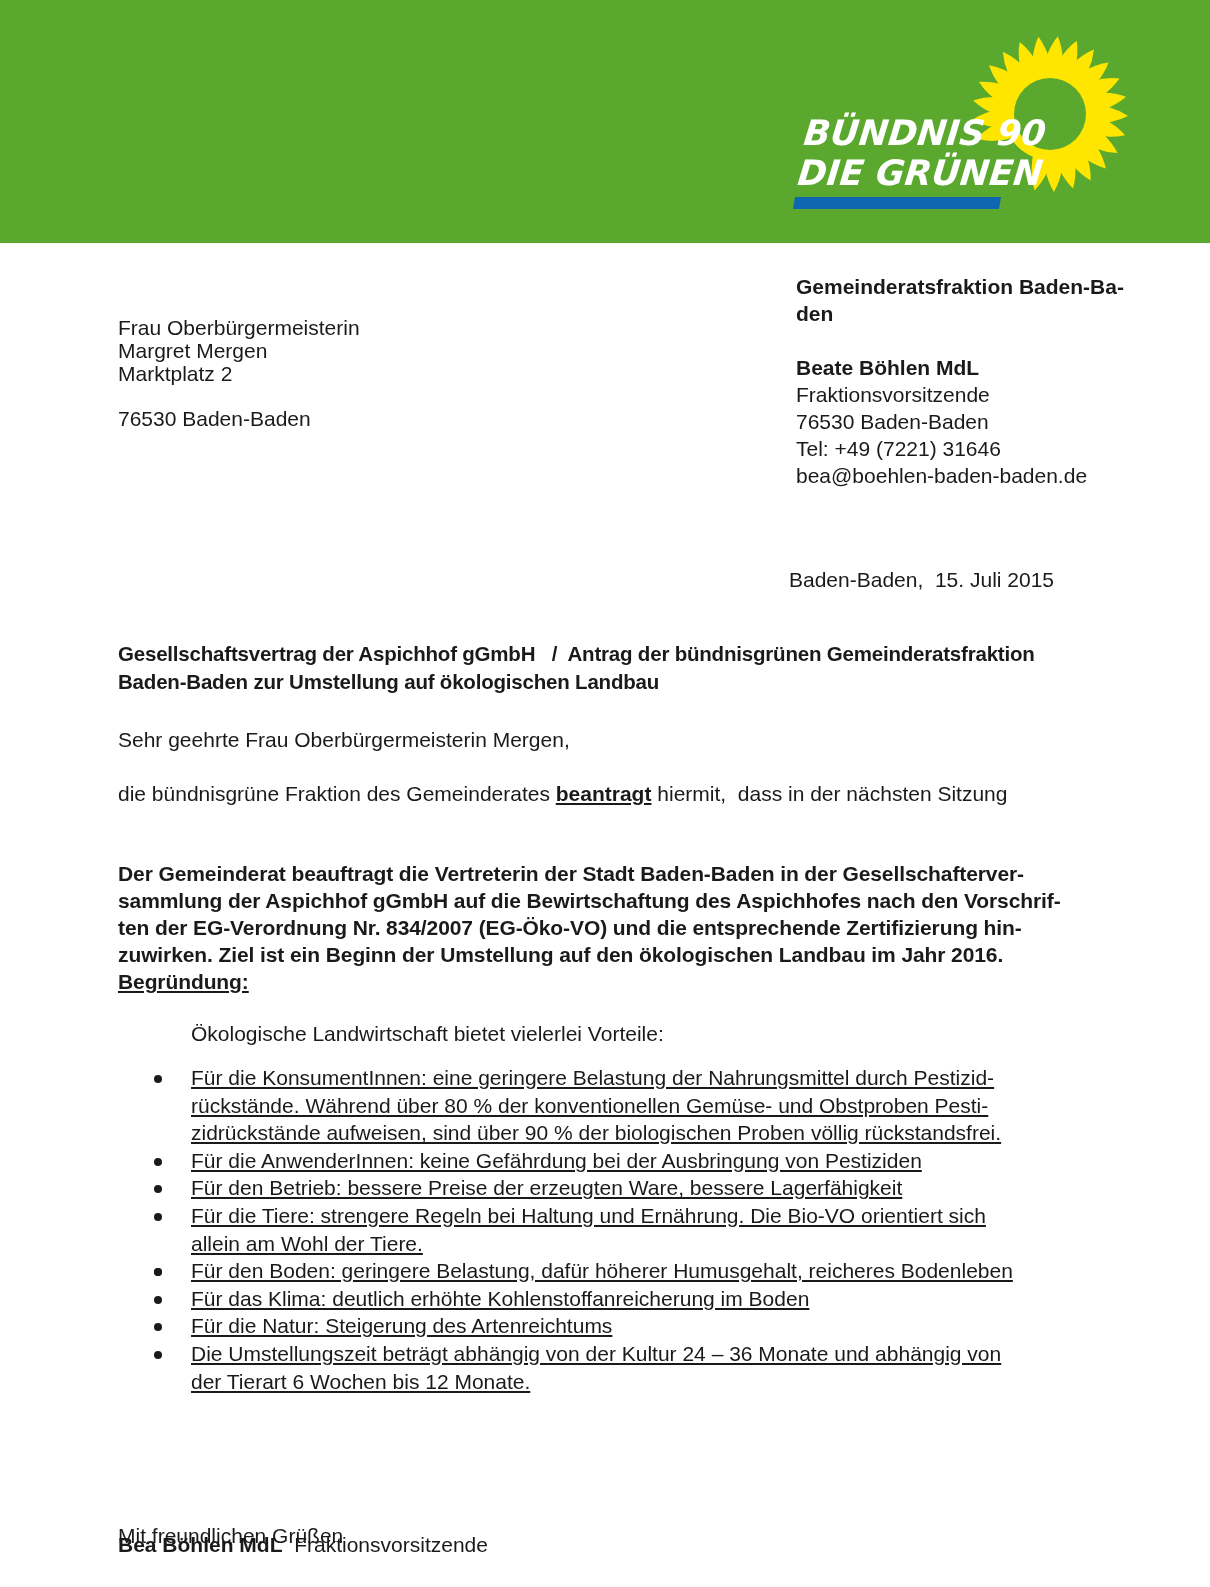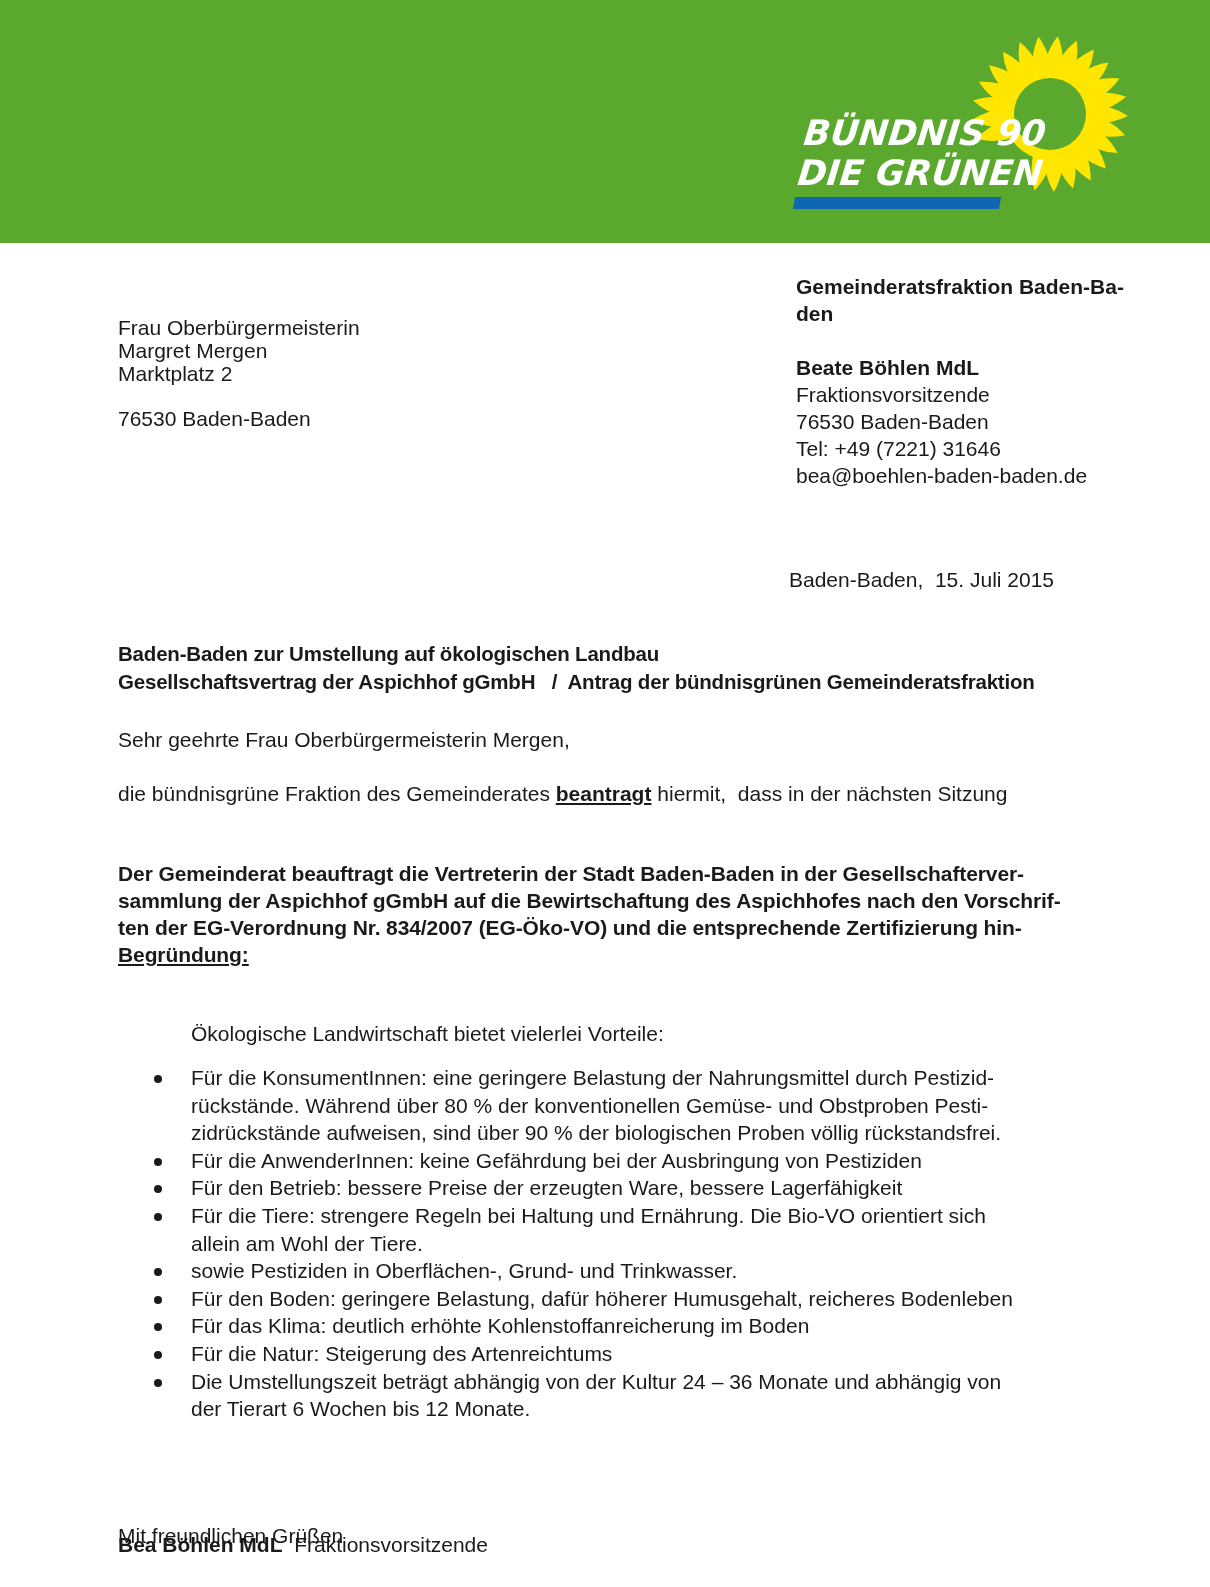--- a/index.html
+++ b/index.html
@@ -32,21 +32,21 @@
 
     .date { left: 789px; top: 568px; }
 
     .subject { left: 118px; top: 640px; font-weight: bold; font-size: 20.5px; line-height: 28px; letter-spacing: -0.2px; }
     .salutation { left: 118px; top: 728px; }
     .intro { left: 118px; top: 780px; line-height: 27px; }
     .resolution { left: 118px; top: 860px; font-weight: bold; line-height: 27px; letter-spacing: -0.1px; }
 
     .reasons-head { left: 191px; top: 1022px; }
     .bullets { position: absolute; left: 150px; top: 1064px; width: 920px; }
-    .bullet { position: relative; padding-left: 41px; font-size: 21px; line-height: 27.6px; }
+    .bullet { position: relative; padding-left: 41px; font-size: 21px; line-height: 27.6px; text-decoration: underline; }
     .bullet .dot { position: absolute; left: 4px; top: 11px; width: 8px; height: 8px; border-radius: 50%; background: #1a1a1a; }
     .bullet .line { white-space: nowrap; display: block; }
 
     .closing { left: 118px; top: 1480px; margin-top: 44px; }
     .signature { left: 118px; top: 1533px; }
   </style>
 </head>
 <body>
 
 <div class="header-band">
@@ -100,34 +100,35 @@
   <div class="l bold">Beate Böhlen MdL</div>
   <div class="l">Fraktionsvorsitzende</div>
   <div class="l">76530 Baden-Baden</div>
   <div class="l">Tel: +49 (7221) 31646</div>
   <div class="l">bea@boehlen-baden-baden.de</div>
 </div>
 
 <div class="text date" style="white-space: pre;">Baden-Baden,  15. Juli 2015</div>
 
 <div class="text subject">
+  <div style="white-space: pre;">Gesellschaftsvertrag der Aspichhof gGmbH   /  Antrag der bündnisgrünen Gemeinderatsfraktion</div>
   <div>Baden-Baden zur Umstellung auf ökologischen Landbau</div>
-  <div style="white-space: pre;">Gesellschaftsvertrag der Aspichhof gGmbH   /  Antrag der bündnisgrünen Gemeinderatsfraktion</div>
 </div>
 
 <div class="text salutation">Sehr geehrte Frau Oberbürgermeisterin Mergen,</div>
 
 <div class="text intro">
   <div style="white-space: pre;"><span>die bündnisgrüne Fraktion des Gemeinderates </span><span class="bold u">beantragt</span><span> hiermit,  dass in der nächsten Sitzung</span></div>
 </div>
 
 <div class="text resolution">
   <div>Der Gemeinderat beauftragt die Vertreterin der Stadt Baden-Baden in der Gesellschafterver-</div>
   <div>sammlung der Aspichhof gGmbH auf die Bewirtschaftung des Aspichhofes nach den Vorschrif-</div>
   <div>ten der EG-Verordnung Nr. 834/2007 (EG-Öko-VO) und die entsprechende Zertifizierung hin-</div>
+  <div>zuwirken. Ziel ist ein Beginn der Umstellung auf den ökologischen Landbau im Jahr 2016.</div>
   <div class="u">Begründung:</div>
 </div>
 
 <div class="text reasons-head">Ökologische Landwirtschaft bietet vielerlei Vorteile:</div>
 
 <div class="bullets">
   <div class="bullet">
       <span class="dot"></span>
     <span class="line">Für die KonsumentInnen: eine geringere Belastung der Nahrungsmittel durch Pestizid-</span>
     <span class="line">rückstände. Während über 80 % der konventionellen Gemüse- und Obstproben Pesti-</span>
@@ -141,21 +142,20 @@
       <span class="dot"></span>
     <span class="line">Für den Betrieb: bessere Preise der erzeugten Ware, bessere Lagerfähigkeit</span>
   </div>
   <div class="bullet">
       <span class="dot"></span>
     <span class="line">Für die Tiere: strengere Regeln bei Haltung und Ernährung. Die Bio-VO orientiert sich</span>
     <span class="line">allein am Wohl der Tiere.</span>
   </div>
   <div class="bullet">
       <span class="dot"></span>
-    <span class="line">sowie Pestiziden in Oberflächen-, Grund- und Trinkwasser.</span>
   </div>
   <div class="bullet">
       <span class="dot"></span>
     <span class="line">Für den Boden: geringere Belastung, dafür höherer Humusgehalt, reicheres Bodenleben</span>
   </div>
   <div class="bullet">
       <span class="dot"></span>
     <span class="line">Für das Klima: deutlich erhöhte Kohlenstoffanreicherung im Boden</span>
   </div>
   <div class="bullet">

